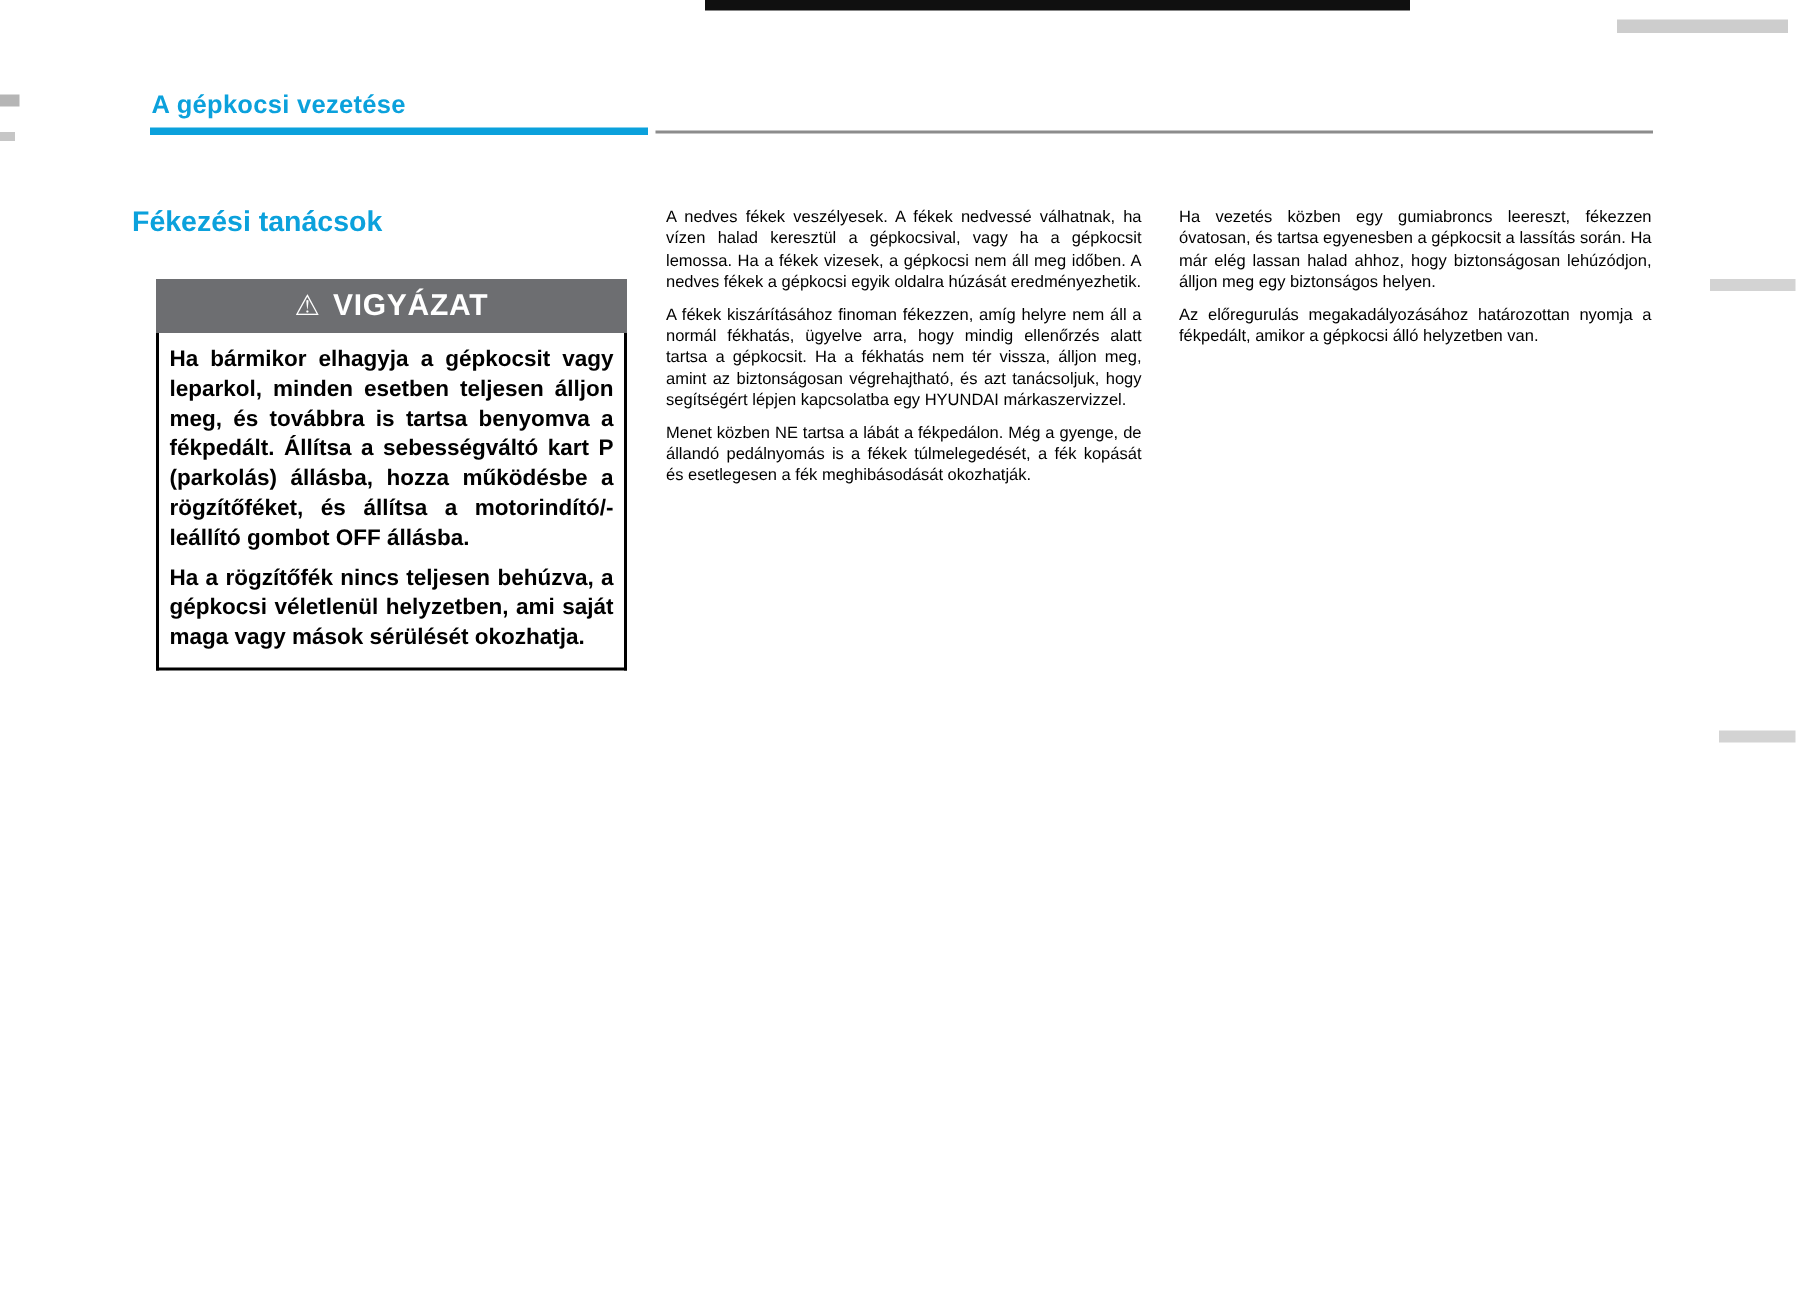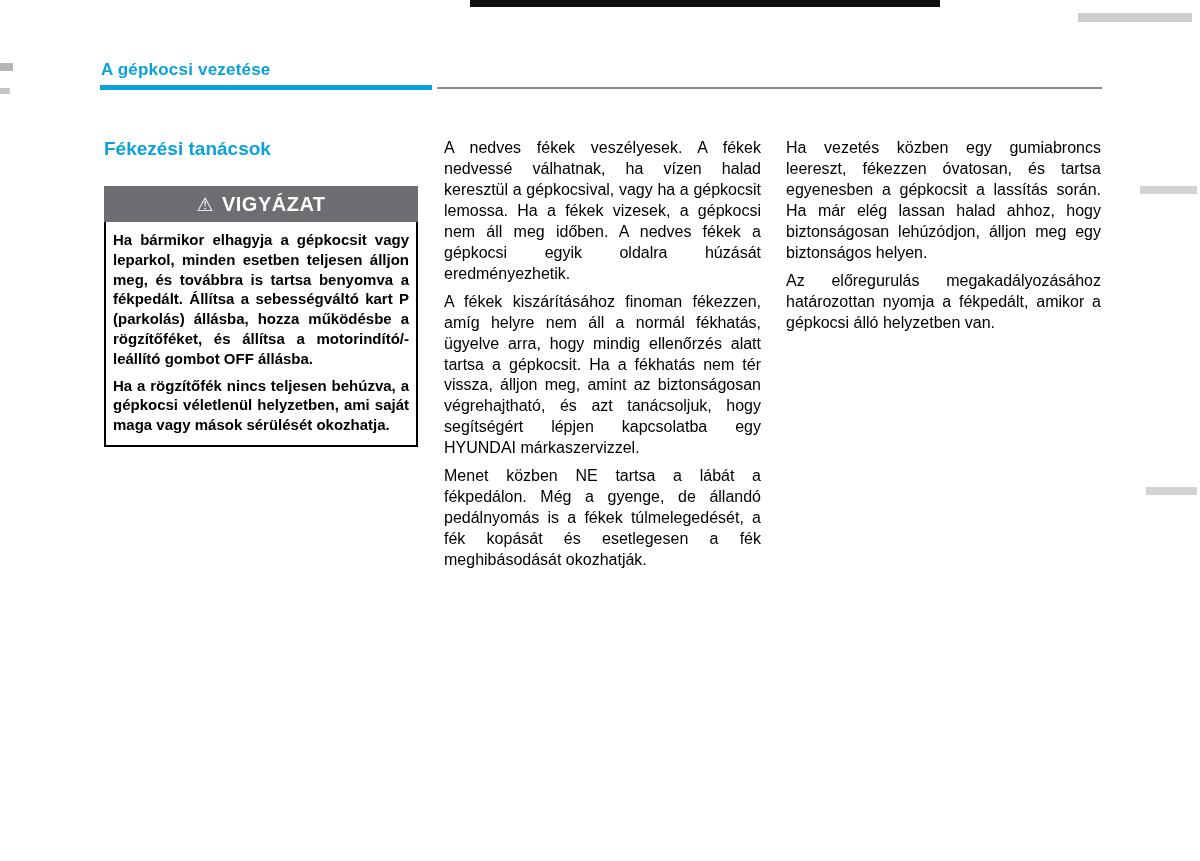--- a/index.html
+++ b/index.html
@@ -36,21 +36,21 @@
     left: 437px;
     top: 87px;
     width: 665px;
     height: 2px;
     background: var(--rule-gray, #8c8c8c);
   }
 
   
   .section-title {
     position: absolute;
-    left: 104px;
+    left: 88px;
     top: 138px;
     font-size: 19px;
     font-weight: bold;
     color: var(--accent-blue, #0ba1dc);
   }
   .warning-box {
     position: absolute;
     left: 104px;
     top: 186px;
     width: 314px;
@@ -83,21 +83,21 @@
     box-sizing: border-box;
   }
   .warning-body p { margin: 0 0 7px 0; }
   .warning-body p:last-child { margin-bottom: 0; }
 
   
   .text-col {
     position: absolute;
     top: 138px;
     width: 317px;
-    font-size: 16px;
+    font-size: 11px;
     line-height: 1.31;
     text-align: justify;
   }
   .col-middle { left: 444px; }
   .col-right  { left: 786px; width: 315px; }
   .text-col p { margin: 0 0 7px 0; }
 
   
   .page-number {
     position: absolute;

